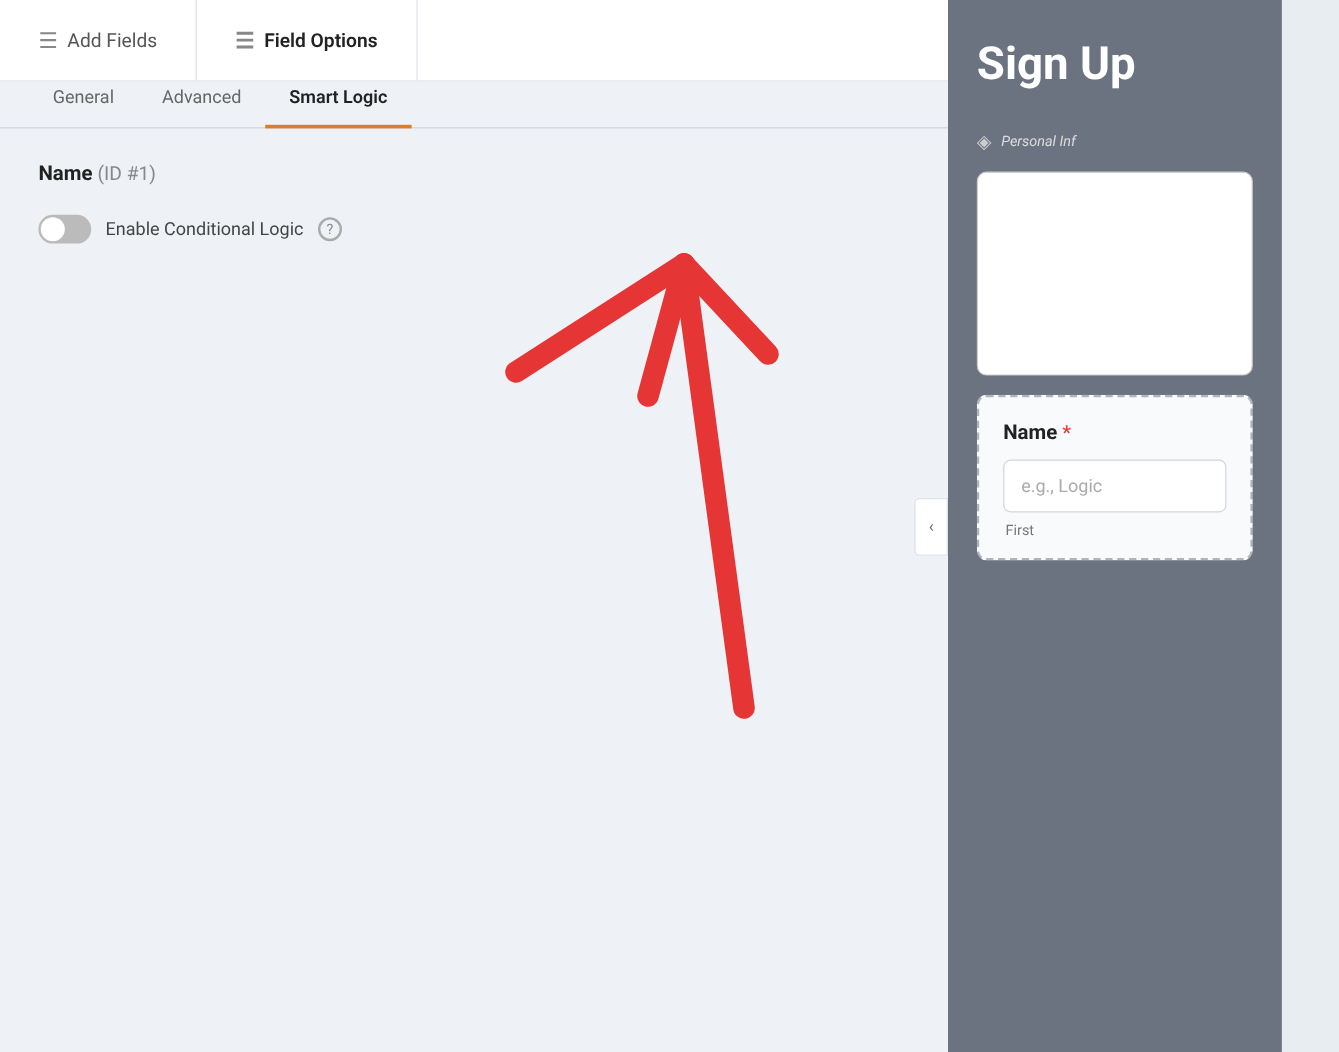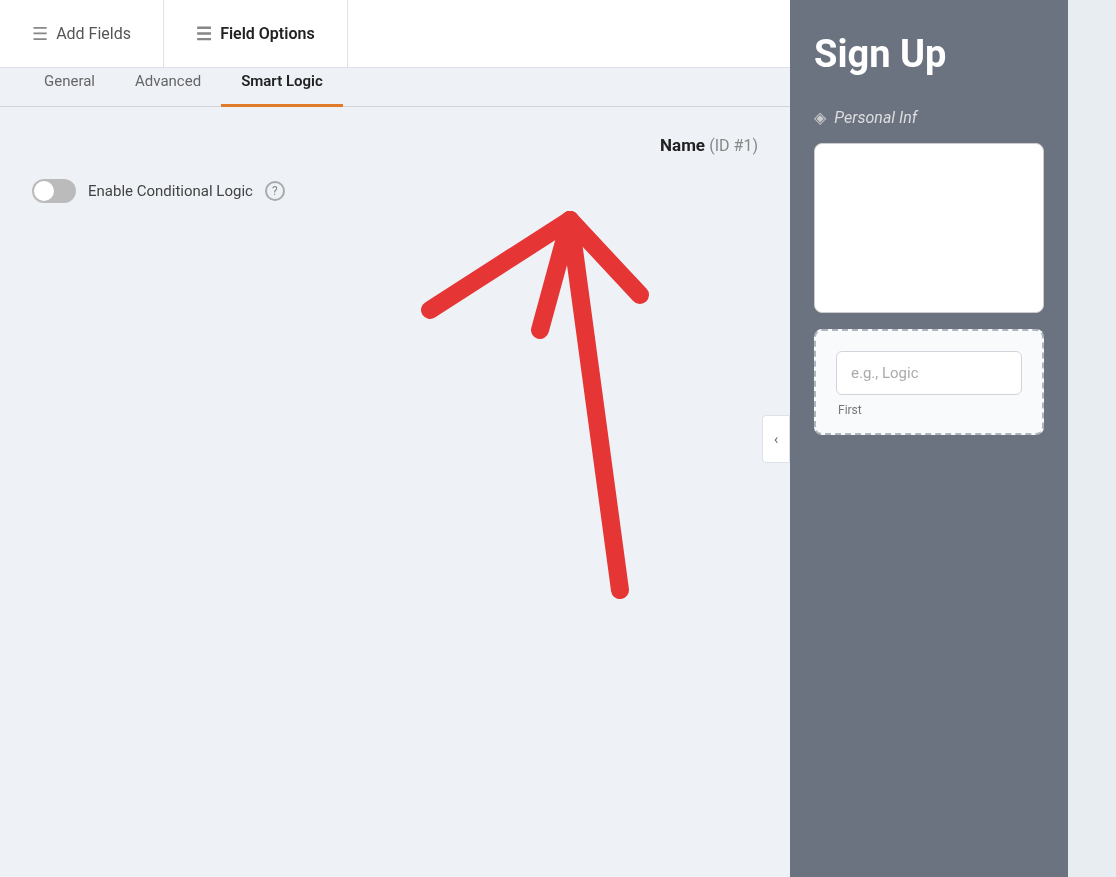--- a/index.html
+++ b/index.html
@@ -80,21 +80,20 @@
     .sub-tab.active {
       color: #222;
       font-weight: 600;
       border-bottom: 3px solid #e07b2a;
     }
 
     
     .content-area {
       padding: 28px 32px;
       flex: 1;
-      text-align: right;
     }
 
     .field-title {
       font-size: 17px;
       font-weight: 700;
       color: #222;
       margin-bottom: 24px;
     }
 
     .field-title .field-id {
@@ -202,21 +201,21 @@
       gap: 8px;
       margin-bottom: 16px;
     }
 
     .section-icon {
       color: #ccc;
       font-size: 16px;
     }
 
     .section-label {
-      font-size: 16px;
+      font-size: 12px;
       color: #ddd;
       font-style: italic;
     }
 
     
     .textarea-preview {
       background: #fff;
       border-radius: 8px;
       height: 170px;
       margin-bottom: 16px;
@@ -344,19 +343,23 @@
     <div class="form-title">Sign Up</div>
 
     <div class="section-header">
       <span class="section-icon">◈</span>
       <span class="section-label">Personal Inf</span>
     </div>
 
     <div class="textarea-preview"></div>
 
     <div class="name-card">
+      <div class="name-label">
+        <span>Name</span>
+        <span class="name-required">*</span>
+      </div>
       <div class="name-input-preview">
         <span>e.g., Logic</span>
       </div>
       <div class="name-sublabel">First</div>
     </div>
   </div>
 </div>
 
 </body></html>

